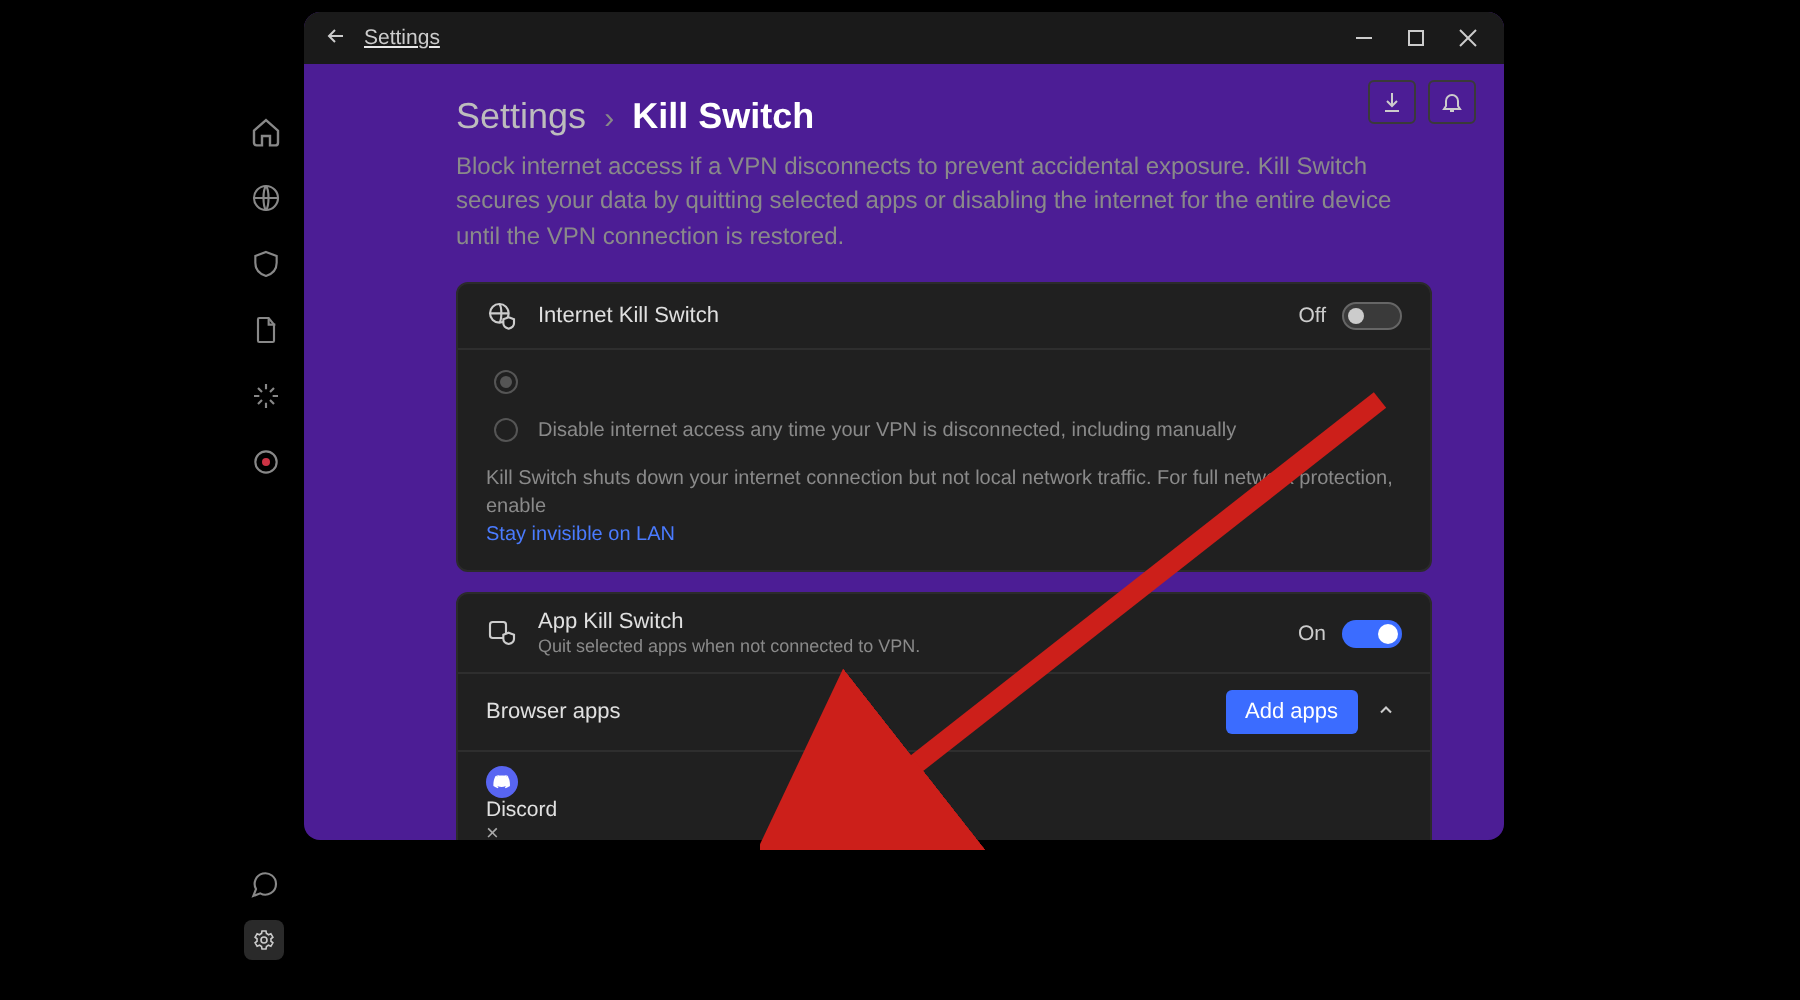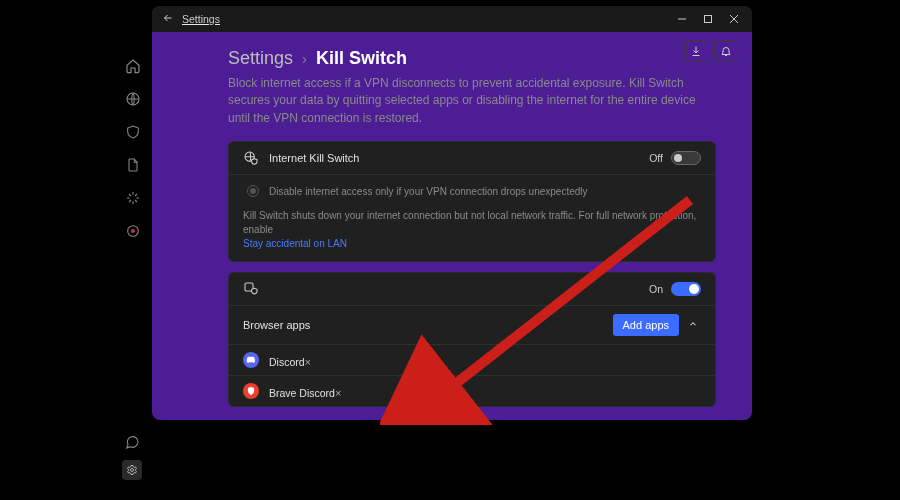--- a/index.html
+++ b/index.html
@@ -60,21 +60,21 @@
     .toggle.on::after { content: ""; position: absolute; width: 10px; height: 10px; border-radius: 50%; background: #fff; right: 2px; top: 2px; }
     .radio-row { display: flex; align-items: center; padding: 6px 14px 6px 18px; }
     .radio { width: 12px; height: 12px; border-radius: 50%; border: 1.5px solid #555; margin-right: 10px; position: relative; flex-shrink: 0; }
     .radio.sel::after { content: ""; position: absolute; width: 6px; height: 6px; background: #555; border-radius: 50%; left: 1.5px; top: 1.5px; }
     .radio-label { font-size: 10px; color: #8a8a8a; }
     .note { font-size: 10px; color: #8a8a8a; padding: 6px 14px 10px 14px; line-height: 1.4; }
     .link { color: #4a7bff; }
     .divider { border-top: 1px solid #2e2e2e; margin: 0; }
     .btn-primary { background: #3b6cff; color: #fff; font-size: 11px; padding: 5px 10px; border-radius: 3px; border: none; cursor: pointer; }
     .chev { width: 16px; text-align: center; color: #ccc; font-size: 10px; margin-left: 6px; cursor: pointer; }
-    .app-row { display: flex; align-items: flex-end; padding: 7px 14px; }
+    .app-row { display: flex; align-items: flex-start; padding: 7px 14px; flex-direction: column; }
     .app-icon { width: 16px; height: 16px; border-radius: 50%; margin-right: 10px; flex-shrink: 0; display: flex; align-items: center; justify-content: center; font-size: 10px; font-weight: bold; }
     .app-icon.discord { background: #5865f2; color: #fff; }
     .app-icon.brave { background: #ef3e2f; color: #fff; }
     .app-name { font-size: 10.5px; color: #e0e0e0; }
     .app-x { font-size: 11px; color: #aaa; cursor: pointer; }
     
     .sidebar {
       position: absolute;
       left: 118px;
       top: 56px;
@@ -210,39 +210,44 @@
         </span>
         <span class="label">Internet Kill Switch</span>
         <span class="grow"></span>
         <span class="state">Off</span>
         <div class="toggle off"></div>
       </div>
       <div class="divider"></div>
       <div style="padding-top:4px;">
         <div class="radio-row">
           <div class="radio sel"></div>
-          <span class="radio-label">Disable internet access only if your VPN connection drops unexpectedly</span>
+        </div>
+        <div class="radio-row">
+          <div class="radio"></div>
+          <span class="radio-label">Disable internet access any time your VPN is disconnected, including manually</span>
         </div>
       </div>
       <div class="note">
         <span>Kill Switch shuts down your internet connection but not local network traffic. For full network protection, enable</span>
         <br>
-        <span class="link">Stay accidental on LAN</span>
+        <span class="link">Stay invisible on LAN</span>
       </div>
     </div>
 
     <div class="card" style="margin-top:10px;">
       <div class="row">
         <span class="icon">
           <svg viewBox="0 0 24 24" fill="none" stroke="#ccc" stroke-width="1.6">
               <rect x="3" y="3" width="12" height="12" rx="2"></rect>
               <path d="M17 11l4 1.5v3c0 2-2 3.5-4 4-2-.5-4-2-4-4v-3z" fill="#1a1a1a"></path>
             </svg>
         </span>
         <div>
+          <div class="label">App Kill Switch</div>
+          <div class="sub">Quit selected apps when not connected to VPN.</div>
         </div>
         <span class="grow"></span>
         <span class="state">On</span>
         <div class="toggle on"></div>
       </div>
       <div class="divider"></div>
       <div class="row">
         <div>
           <div class="label">Browser apps</div>
         </div>

